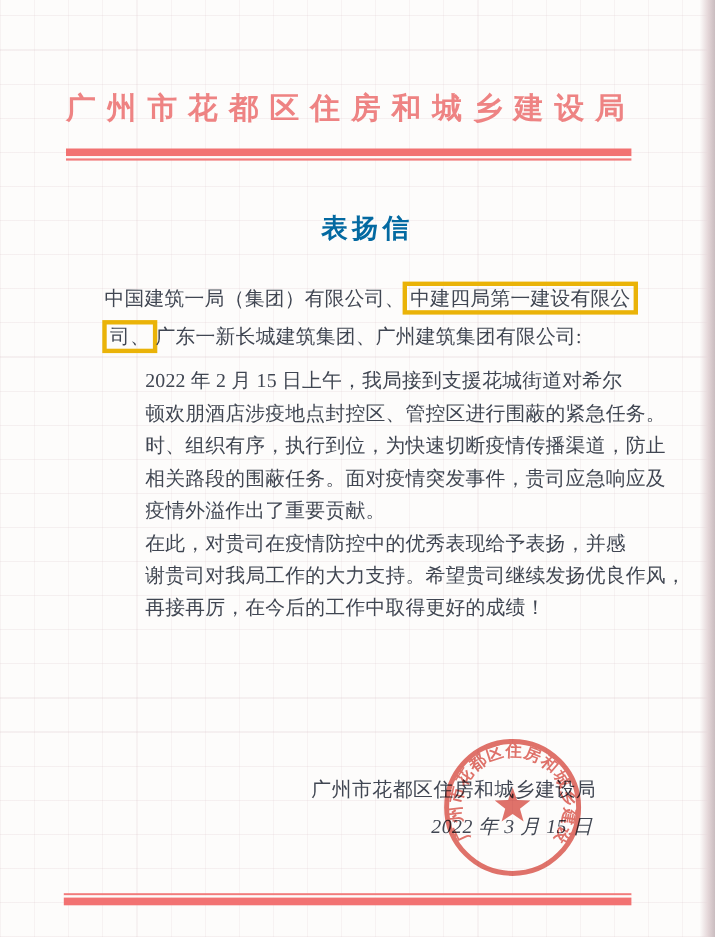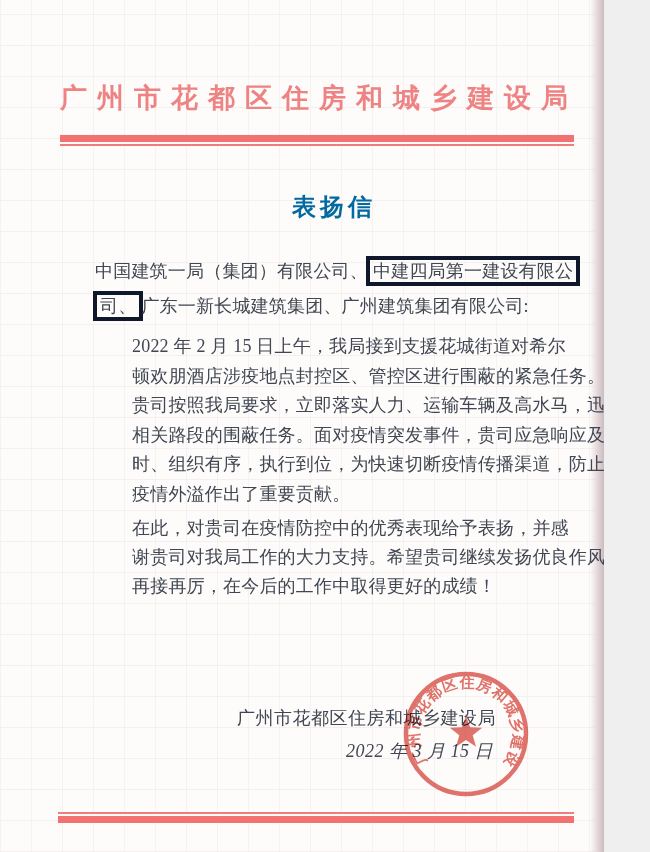--- a/index.html
+++ b/index.html
@@ -1,18 +1,18 @@
 <!DOCTYPE html>
 <html><head>
 <meta charset="utf-8">
 <style>
   html,body{margin:0;padding:0;}
   body{width:650px;height:852px;overflow:hidden;background:#efefef;}
   .page{
-    position:relative;width:604px;height:852px;background:#fdfcfb;
+    position:relative;width:650px;height:852px;background:#fdfcfb;
     font-family:"Liberation Serif","DejaVu Serif",serif;
     overflow:hidden;
   }
   
   .page::before{
     content:"";position:absolute;inset:0;pointer-events:none;
     background-image:
       repeating-linear-gradient(0deg, rgba(214,190,196,0.20) 0 1px, transparent 1px 31px),
       repeating-linear-gradient(90deg, rgba(214,190,196,0.16) 0 1px, transparent 1px 31px);
   }
@@ -36,25 +36,25 @@
     font-family:"DejaVu Sans","Liberation Sans",sans-serif;
     font-size:24px;font-weight:bold;color:#0369a1;letter-spacing:4px;
   }
   .letter-body{
     position:absolute;left:95px;top:254px;width:478px;
     font-size:18px;color:#404652;letter-spacing:0.2px;
   }
   .para{margin:0;}
   .p1{line-height:35px;}
   .p2{line-height:29.5px;margin-top:8px;}
-  .p3{line-height:29px;margin-top:5px;}
+  .p3{line-height:29px;}
   .indent{text-indent:37px;}
   .bline{white-space:nowrap;}
   .redbox{
-    border:4px solid #0f172a;
+    border:4px solid #eab308;
     padding:1px 3px;margin:0 -2px;
   }
   .signature{
     position:absolute;top:702px;right:108px;text-align:right;
     font-size:18px;color:#404652;line-height:33px;letter-spacing:0.5px;
     white-space:nowrap;
   }
   .signature .sig-date{padding-right:3px;font-style:italic;}
   .seal{
     position:absolute;left:0;top:0;width:650px;height:852px;
@@ -85,23 +85,22 @@
   <div class="letter-body">
 
     <div class="para p1">
       <div class="bline"><span>中国建筑一局（集团）有限公司、</span><span class="redbox">中建四局第一建设有限公</span></div>
       <div class="bline"><span class="redbox">司、</span><span>广东一新长城建筑集团、广州建筑集团有限公司:</span></div>
     </div>
 
     <div class="para p2 indent">
       <div class="bline">2022 年 2 月 15 日上午，我局接到支援花城街道对希尔</div>
       <div class="bline">顿欢朋酒店涉疫地点封控区、管控区进行围蔽的紧急任务。</div>
-      <div class="bline">贵司按照我局要求，立即落实人力、运输车辆及高水马，迅</div>
+      <div class="bline">时、组织有序，执行到位，为快速切断疫情传播渠道，防止</div>
       <div class="bline">相关路段的围蔽任务。面对疫情突发事件，贵司应急响应及</div>
-      <div class="bline">时、组织有序，执行到位，为快速切断疫情传播渠道，防止</div>
       <div class="bline">疫情外溢作出了重要贡献。</div>
     </div>
 
     <div class="para p3 indent">
       <div class="bline">在此，对贵司在疫情防控中的优秀表现给予表扬，并感</div>
       <div class="bline">谢贵司对我局工作的大力支持。希望贵司继续发扬优良作风，</div>
       <div class="bline">再接再厉，在今后的工作中取得更好的成绩！</div>
     </div>
 
   </div>

